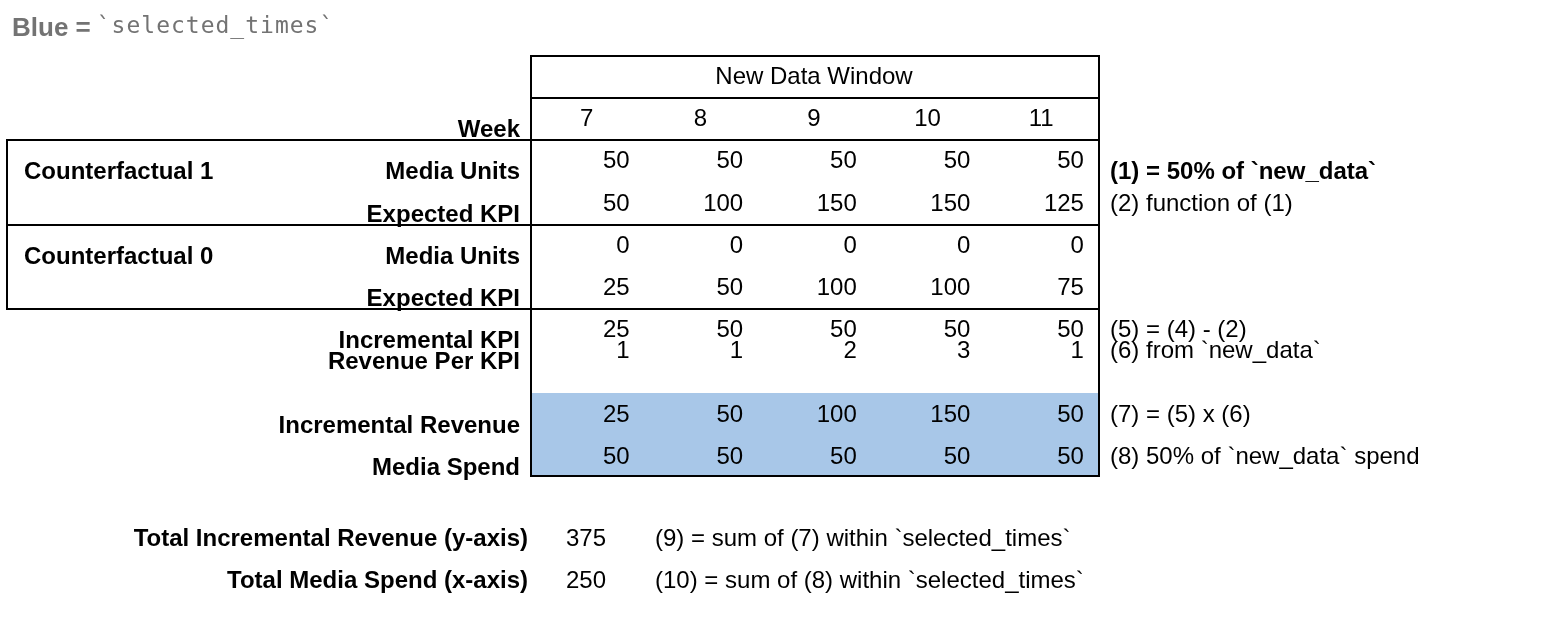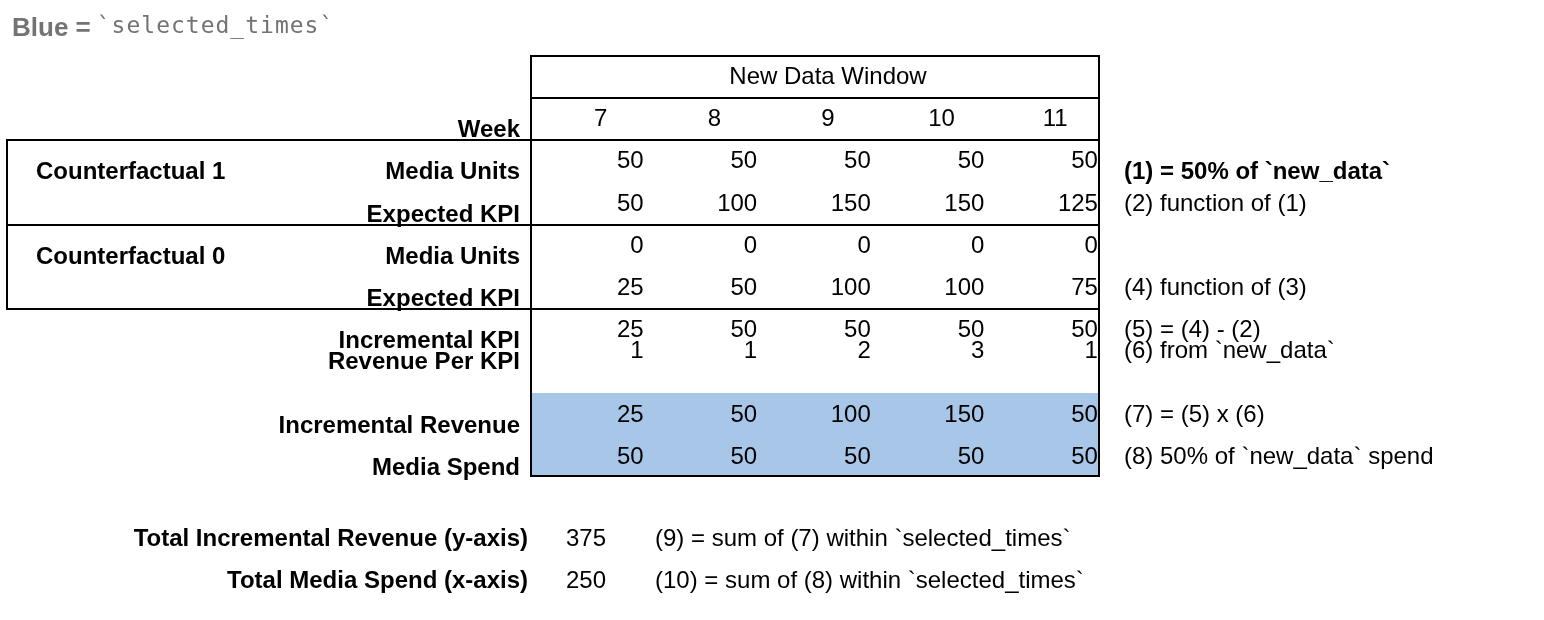--- a/index.html
+++ b/index.html
@@ -10,24 +10,24 @@
   .note-top{position:absolute;left:12px;top:12px;font-size:26px;color:#737373;
             display:flex;align-items:flex-start;z-index:2;}
   .note-top .lead{font-weight:bold;}
   .note-top .code{font-family:"DejaVu Sans Mono",monospace;font-size:23px;
                   letter-spacing:1px;margin-left:6px;}
 
   
   .trow{position:absolute;left:0;width:1544px;height:42px;display:flex;
         align-items:center;font-size:24px;line-height:1;z-index:2;}
   .c{box-sizing:border-box;}
-  .group{flex:0 0 250px;padding-left:36px;}
+  .group{flex:0 0 250px;padding-left:24px;}
   .rlabel{flex:0 0 280px;text-align:right;padding-right:10px;}
   .b{font-weight:bold;margin-top:22px;}
-  .vals{flex:0 0 568px;display:flex;height:100%;align-items:center;margin-left:14px;}
+  .vals{flex:0 0 568px;display:flex;height:100%;align-items:center;}
   .vals span{flex:1 1 0;text-align:right;padding-right:14px;box-sizing:border-box;}
   .vals.center span{text-align:center;padding-right:0;}
   .vals.title span{flex:1 1 100%;text-align:center;padding-right:0;}
   .note{padding-left:12px;white-space:nowrap;}
 
   
   .line{position:absolute;background:#000;z-index:3;}
 
   
   .hl-rect{position:absolute;left:530px;top:393px;width:568px;height:84px;
@@ -115,21 +115,20 @@
   <div class="trow" style="top:266px">
     <div class="c group"></div>
     <div class="c rlabel b">Expected KPI</div>
     <div class="vals">
       <span>25</span>
       <span>50</span>
       <span>100</span>
       <span>100</span>
       <span>75</span>
     </div>
-    <div class="c note">(4) function of (3)</div>
   </div>
 
   <div class="trow" style="top:308px">
     <div class="c group"></div>
     <div class="c rlabel b">Incremental KPI</div>
     <div class="vals">
       <span>25</span>
       <span>50</span>
       <span>50</span>
       <span>50</span>

